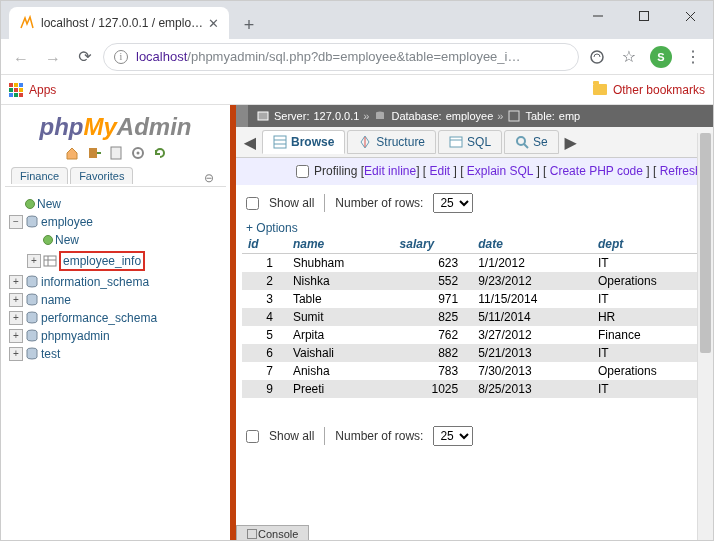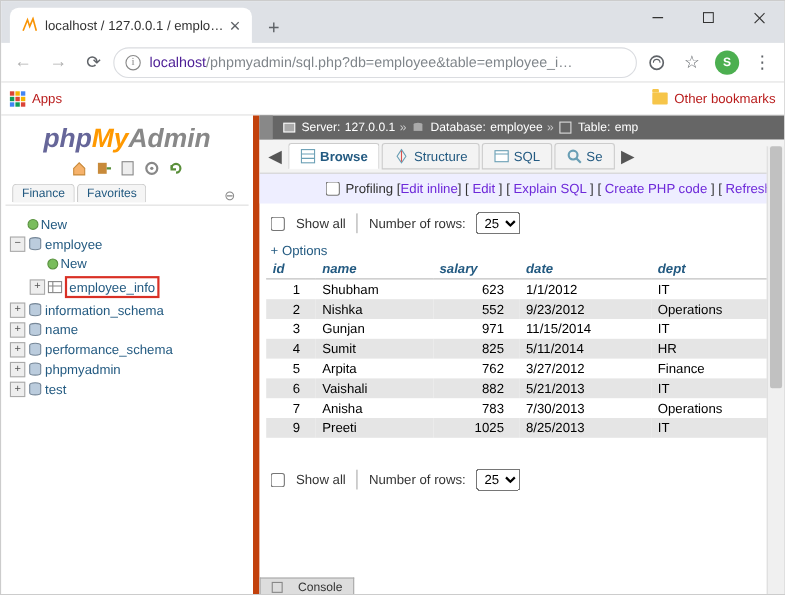--- a/index.html
+++ b/index.html
@@ -71,21 +71,21 @@
   .rowopts select { font-size:12px; padding:1px 2px; }
   .options { padding:0 10px; font-size:12px; }
   .options a { color:#235a81; }
   table.data { width:calc(100% - 8px); margin-left:6px; font-size:12px; border-collapse:collapse; }
   table.data th { text-align:left; color:#235a81; border-bottom:1px solid #ccc; padding:2px 6px; font-weight:bold;font-style:italic; }
   table.data td { padding:2px 6px; }
   table.data tr.even td { background:#e5e5e5; }
   table.data td.num { text-align:right; padding-right:14px; }
   .scrollbar { position:absolute; right:0; top:28px; bottom:0; width:16px; background:#f0f0f0; border-left:1px solid #ddd; }
   .thumb { position:absolute; left:2px; right:2px; top:0; height:220px; background:#c1c1c1; border-radius:2px; }
-  .console { position:absolute; bottom:0; left:0; background:#ddd; border:1px solid #aaa; border-bottom:none; font-size:11px; padding:2px 10px; color:#333; display:flex; align-items:center; gap:14px; }
+  .console { position:absolute; bottom:0; left:0; background:#ddd; border:1px solid #aaa; border-bottom:none; font-size:11px; padding:2px 10px; color:#333; display:flex; align-items:center; gap:1px; }
   .console .cicon { width:10px; height:10px; border:1px solid #888; }
   a { text-decoration:none; }
 </style>
 </head>
 <body>
 
 <div class="titlebar">
   <div class="tab">
     <span class="favicon">
       <svg width="16" height="16" viewBox="0 0 16 16">
@@ -376,21 +376,21 @@
           </tr>
           <tr class="even">
             <td class="num">2</td>
             <td>Nishka</td>
             <td class="num">552</td>
             <td>9/23/2012</td>
             <td>Operations</td>
           </tr>
           <tr>
             <td class="num">3</td>
-            <td>Gunjan</td>
+            <td>Table</td>
             <td class="num">971</td>
             <td>11/15/2014</td>
             <td>IT</td>
           </tr>
           <tr class="even">
             <td class="num">4</td>
             <td>Sumit</td>
             <td class="num">825</td>
             <td>5/11/2014</td>
             <td>HR</td>

